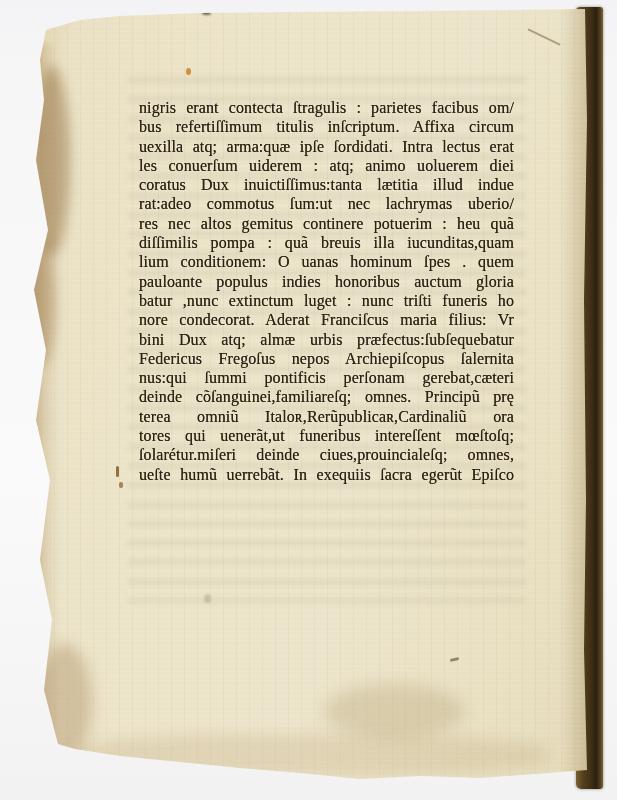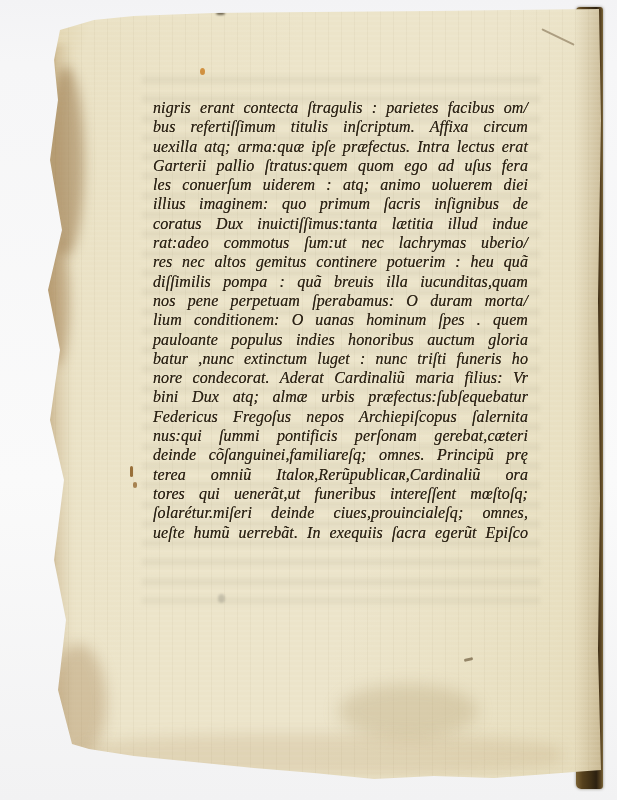--- a/index.html
+++ b/index.html
@@ -17,33 +17,32 @@
   }
   
   .spine{
     position:absolute;left:576px;top:7px;width:27px;height:782px;
     background:linear-gradient(to right,#7a6133 0%,#55401d 25%,var(--spine) 55%,#2c2010 75%,#5a4523 92%,#7a6538 100%);
     border-radius:4px 3px 3px 5px;
     box-shadow:0 0 3px rgba(40,30,10,.5);
   }
   
   .paper{
-    position:absolute;left:42px;top:8px;width:560px;height:784px;
+    position:absolute;left:28px;top:8px;width:560px;height:784px;
     background:
       linear-gradient(to left,rgba(130,100,50,.28),rgba(130,100,50,0) 5%),
       linear-gradient(105deg,#decfa6 0%,var(--paper) 7%,#ece4c9 35%,#ece4ca 60%,#e8dfc0 88%,#e4d9b8 100%),
       var(--paper);
     clip-path:polygon(
       18px 22px,52px 12px,92px 8px,172px 5px,272px 4px,392px 3px,472px 2px,557px 1px,
       559px 112px,556px 292px,558px 492px,556px 642px,559px 762px,
       532px 764px,452px 770px,392px 768px,332px 771px,272px 765px,212px 760px,152px 754px,92px 748px,47px 741px,30px 736px,
       16px 682px,24px 612px,12px 552px,22px 472px,8px 412px,18px 342px,6px 282px,20px 222px,8px 152px,16px 92px,12px 52px
     );
     filter:drop-shadow(0 2px 3px rgba(60,50,30,.25));
-    font-style:italic;
   }
   
   .paper::before{
     content:"";position:absolute;inset:0;pointer-events:none;
     background:
       repeating-linear-gradient(90deg,rgba(120,100,60,.05) 0 1px,transparent 1px 13px),
       repeating-linear-gradient(0deg,rgba(255,255,255,.06) 0 2px,transparent 2px 5px);
   }
   .stain{position:absolute;pointer-events:none;}
   .st-left-band{left:0;top:36px;width:30px;height:706px;
@@ -111,33 +110,30 @@
     <div class="stain st-scratch"></div>
     <div class="stain st-topspeck"></div>
     <div class="stain st-ghost-b"></div>
     <div class="stain st-speck-b"></div>
 
     <div class="showthrough"></div>
 
     <div class="textblock">
       <div class="tl">nigris erant contecta ſtragulis : parietes facibus om/</div>
       <div class="tl">bus refertiſſimum titulis inſcriptum. Affixa circum</div>
-      <div class="tl">uexilla atq; arma:quæ ipſe præfectus. Intra lectus erat</div>
-      <div class="tl">Garterii pallio ſtratus:quem quom ego ad uſus fera</div>
+      <div class="tl">uexilla atq; arma:quæ ipſe ſordidati. Intra lectus erat</div>
       <div class="tl">les conuerſum uiderem : atq; animo uoluerem diei</div>
-      <div class="tl">illius imaginem: quo primum ſacris inſignibus de</div>
       <div class="tl">coratus Dux inuictiſſimus:tanta lætitia illud indue</div>
       <div class="tl">rat:adeo commotus ſum:ut nec lachrymas uberio/</div>
       <div class="tl">res nec altos gemitus continere potuerim : heu quã</div>
       <div class="tl">diſſimilis pompa : quã breuis illa iucunditas,quam</div>
-      <div class="tl">nos pene perpetuam ſperabamus: O duram morta/</div>
       <div class="tl">lium conditionem: O uanas hominum ſpes . quem</div>
       <div class="tl">pauloante populus indies honoribus auctum gloria</div>
       <div class="tl">batur ,nunc extinctum luget : nunc triſti funeris ho</div>
-      <div class="tl">nore condecorat. Aderat Cardinaliũ maria filius: Vr</div>
+      <div class="tl">nore condecorat. Aderat Franciſcus maria filius: Vr</div>
       <div class="tl">bini Dux atq; almæ urbis præfectus:ſubſequebatur</div>
       <div class="tl">Federicus Fregoſus nepos Archiepiſcopus ſalernita</div>
       <div class="tl">nus:qui ſummi pontificis perſonam gerebat,cæteri</div>
       <div class="tl">deinde cõſanguinei,familiareſq; omnes. Principũ prę</div>
       <div class="tl">terea omniũ Italoʀ,Rerũpublicaʀ,Cardinaliũ ora</div>
       <div class="tl">tores qui uenerãt,ut funeribus intereſſent mœſtoſq;</div>
       <div class="tl">ſolarétur.miſeri deinde ciues,prouincialeſq; omnes,</div>
       <div class="tl">ueſte humũ uerrebãt. In exequiis ſacra egerũt Epiſco</div>
     </div>
   </div>

